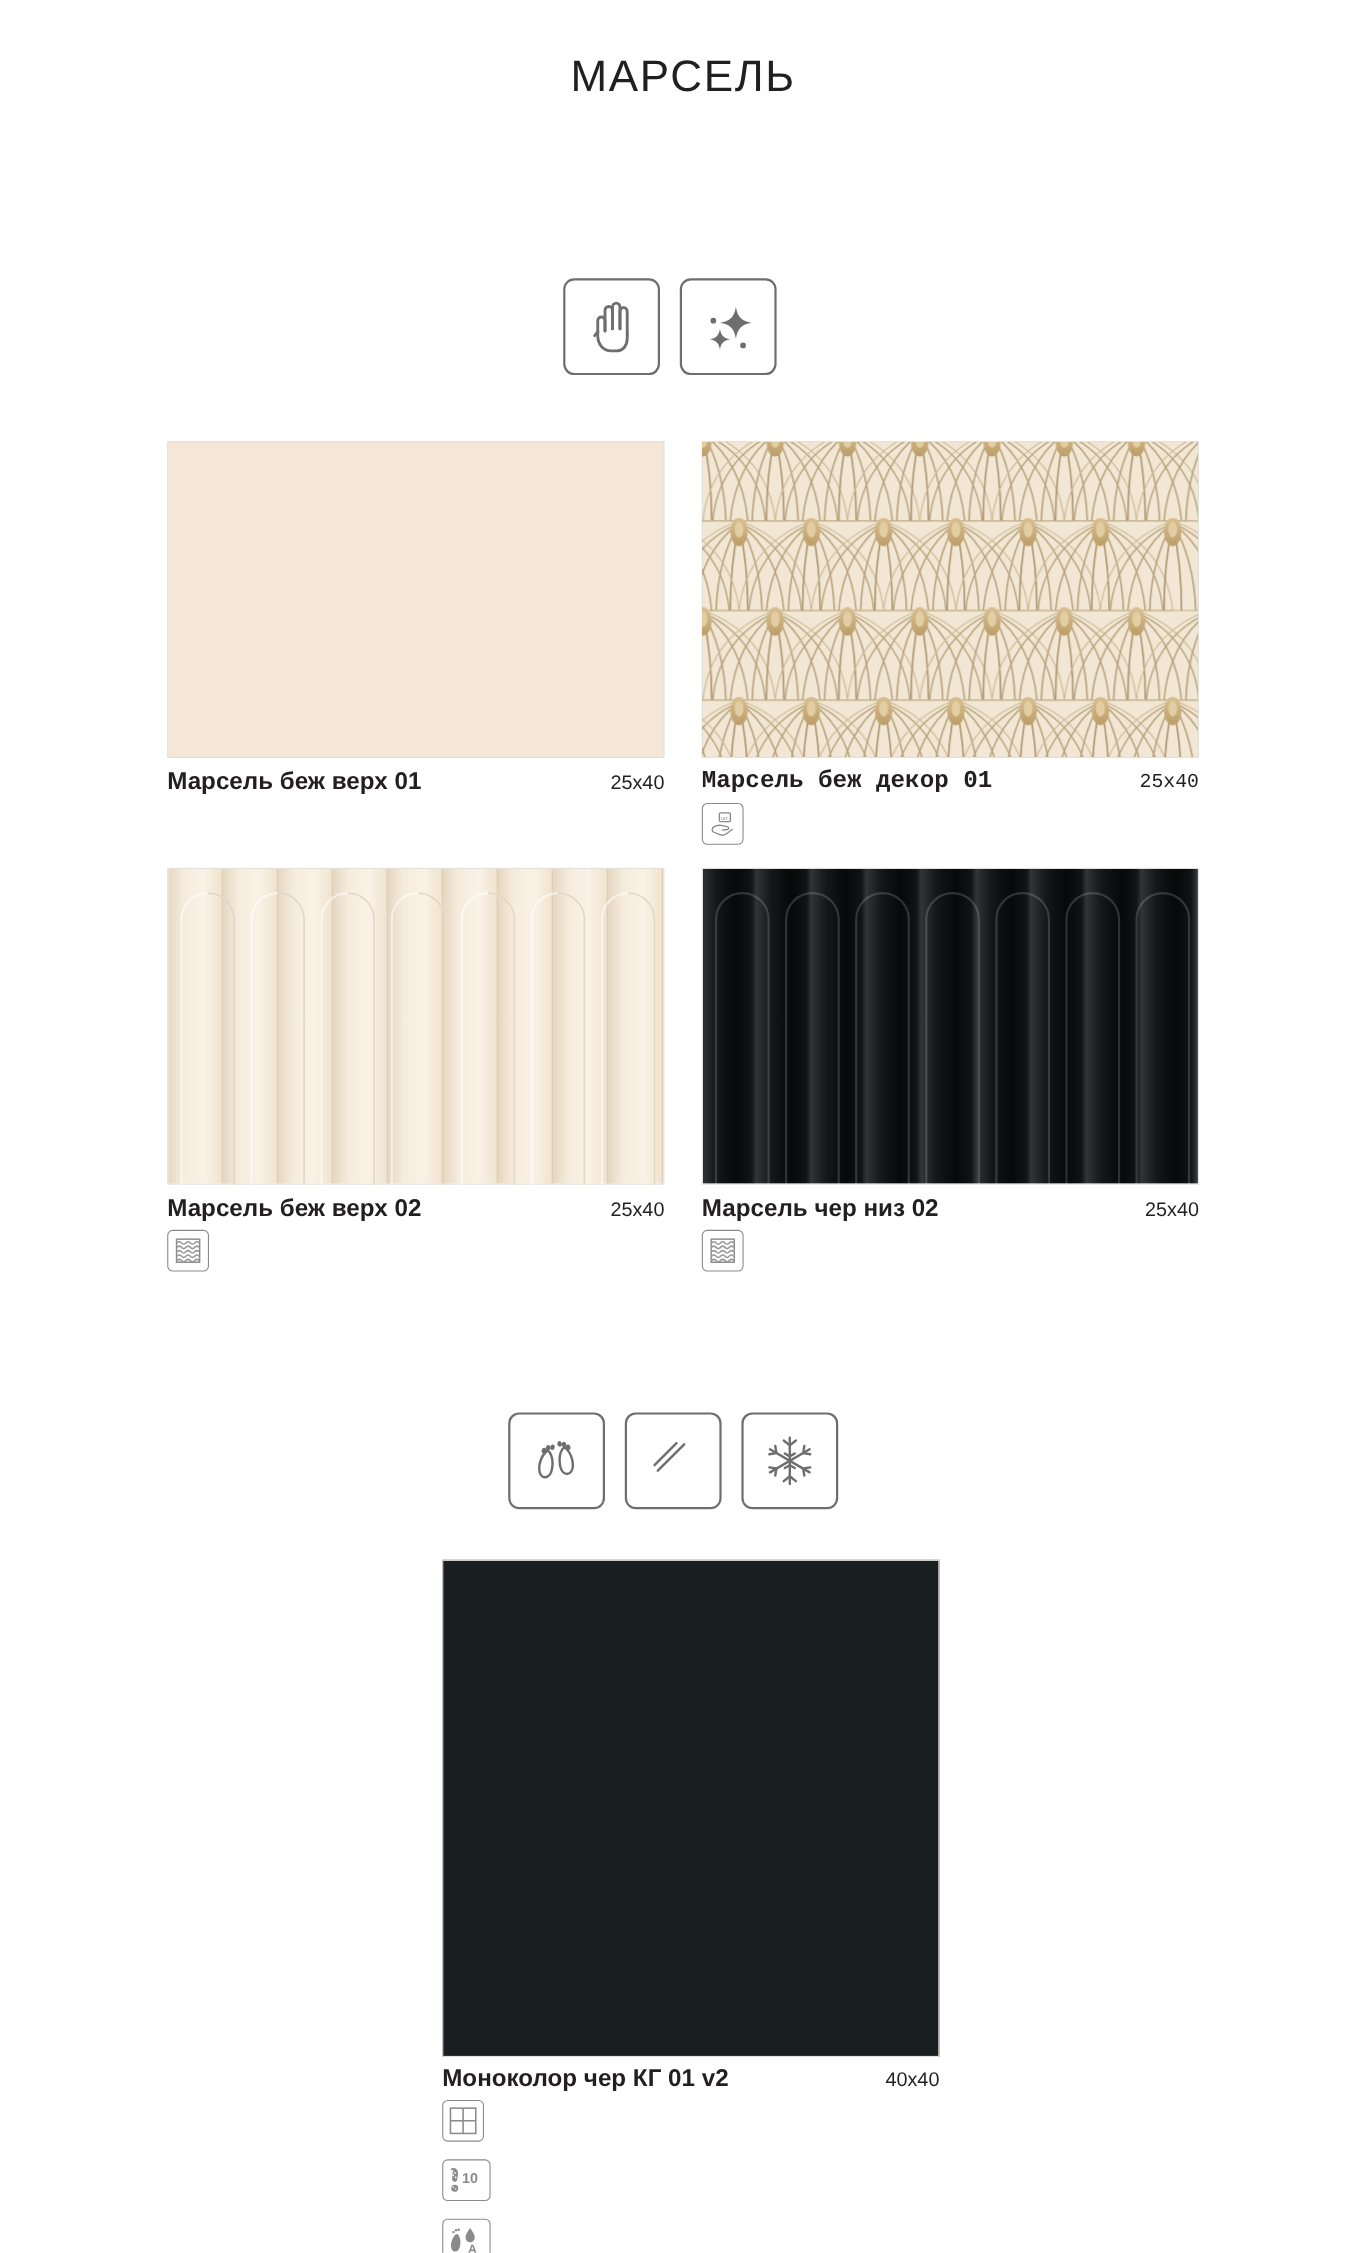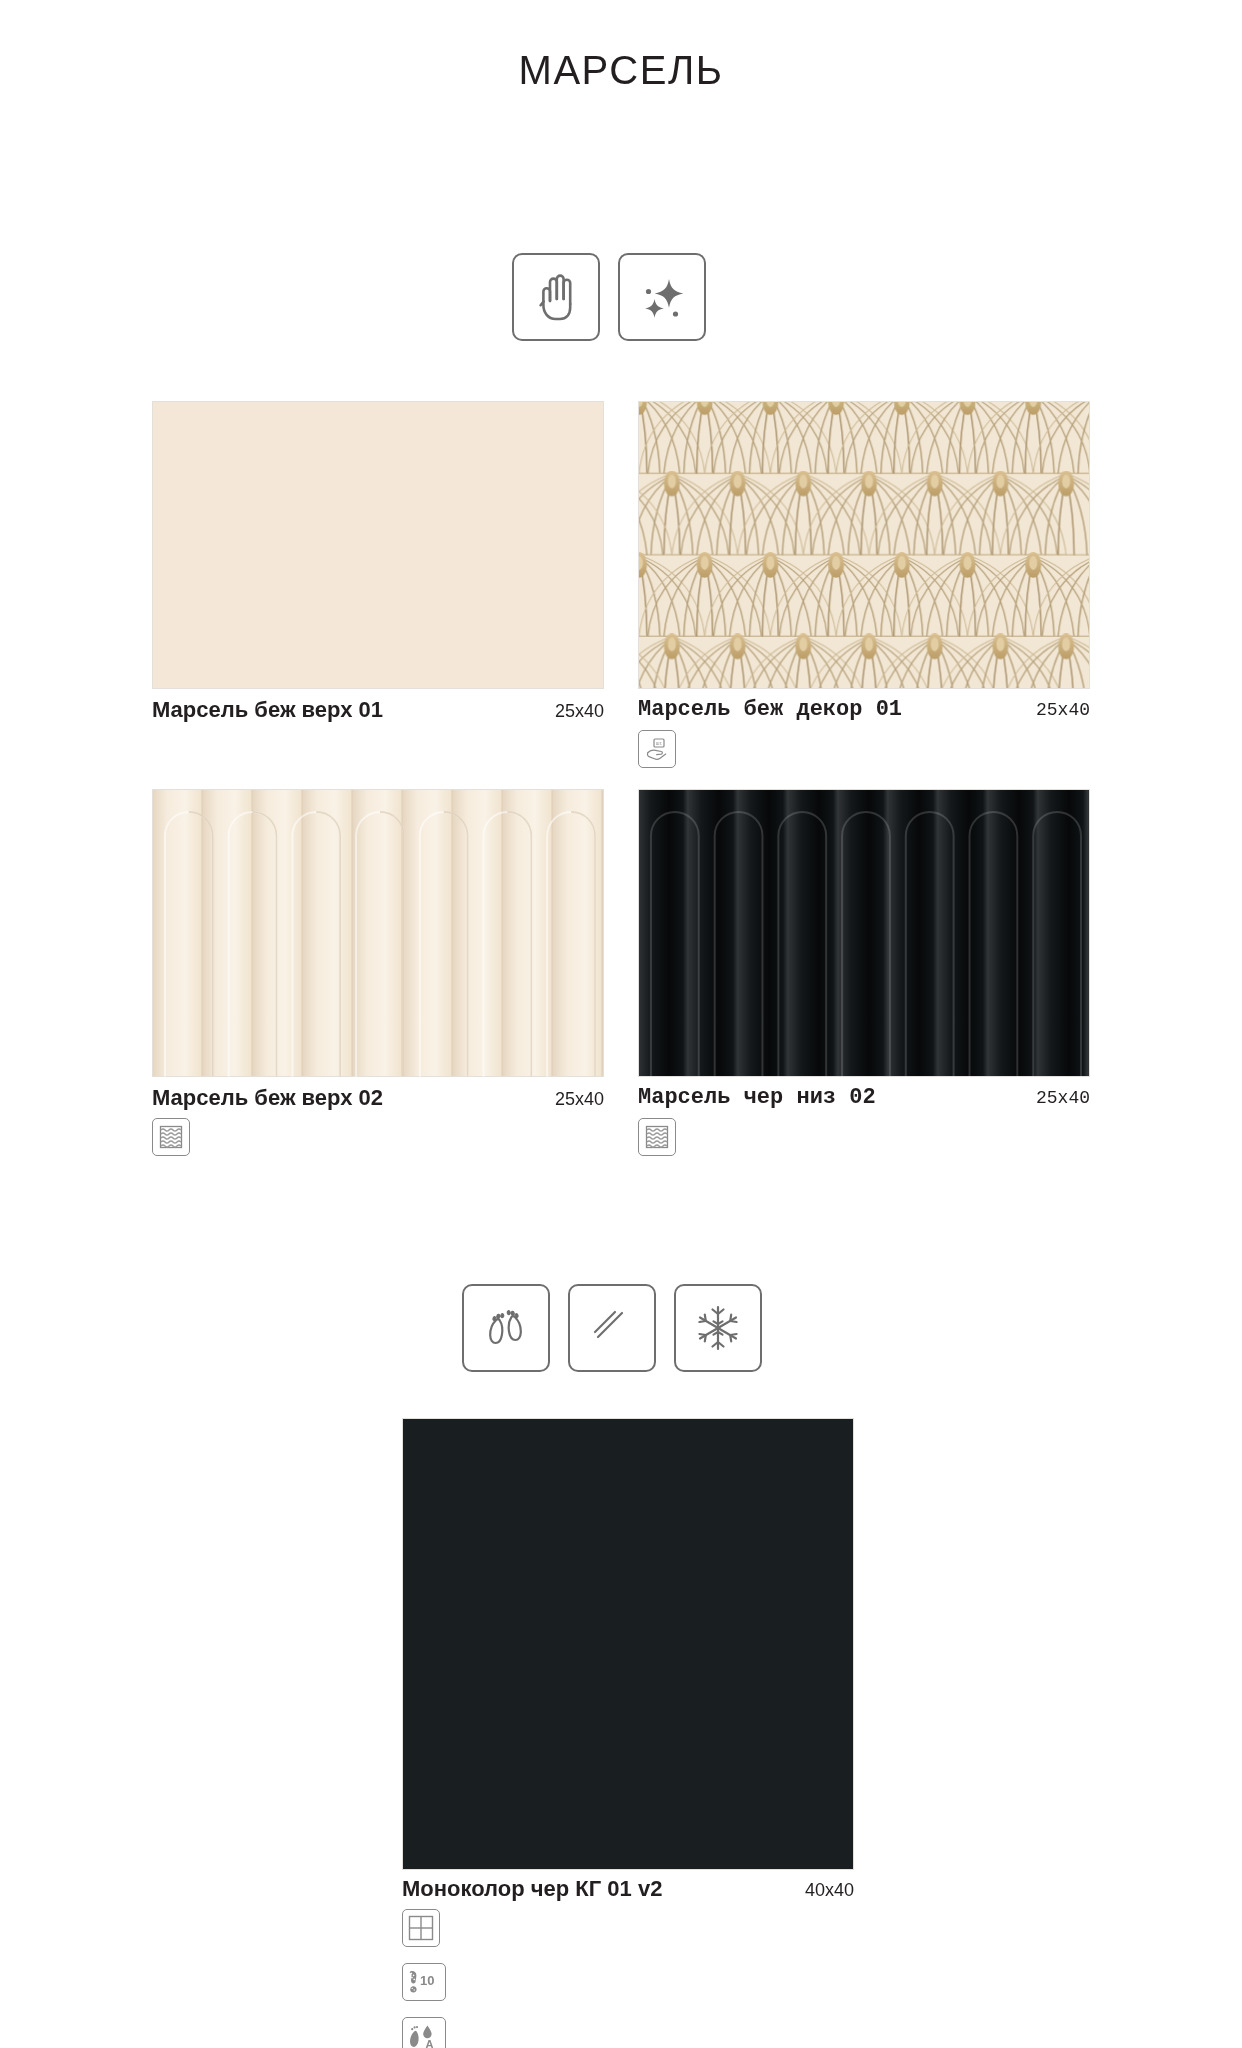--- a/index.html
+++ b/index.html
@@ -316,21 +316,21 @@
         <path d="M140 288 V46 a24 24 0 0 1 24-24 h0 a24 24 0 0 1 24 24 V288"></path>
         <path d="M204 288 V46 a24 24 0 0 1 24-24 h0 a24 24 0 0 1 24 24 V288"></path>
         <path d="M268 288 V46 a24 24 0 0 1 24-24 h0 a24 24 0 0 1 24 24 V288"></path>
         <path d="M332 288 V46 a24 24 0 0 1 24-24 h0 a24 24 0 0 1 24 24 V288"></path>
         <path d="M396 288 V46 a24 24 0 0 1 24-24 h0 a24 24 0 0 1 24 24 V288"></path>
       </g>
     </svg>
   </div>
 </div>
 
-<div class="caption" style="left:638px; top:1085px; width:452px;font-family:Liberation Mono, monospace;">
+<div class="caption" style="left:638px; top:1085px; width:452px;">
   <span class="name">Марсель чер низ 02</span>
   <span class="size">25x40</span>
 </div>
 
 <div class="badge-row" style="left:638px; top:1118px;">
   <div class="badge">
     <svg width="26" height="26" viewBox="0 0 26 26">
       <rect x="2.5" y="2.5" width="21" height="21" fill="#ffffff" stroke="#8a8a8a" stroke-width="1.3"></rect>
       <g fill="none" stroke="#9a9a9a" stroke-width="1.5">
         <path d="M3 6 q2 -2.2 4 0 q2 2.2 4 0 q2 -2.2 4 0 q2 2.2 4 0 q2 -2.2 4 0"></path>

